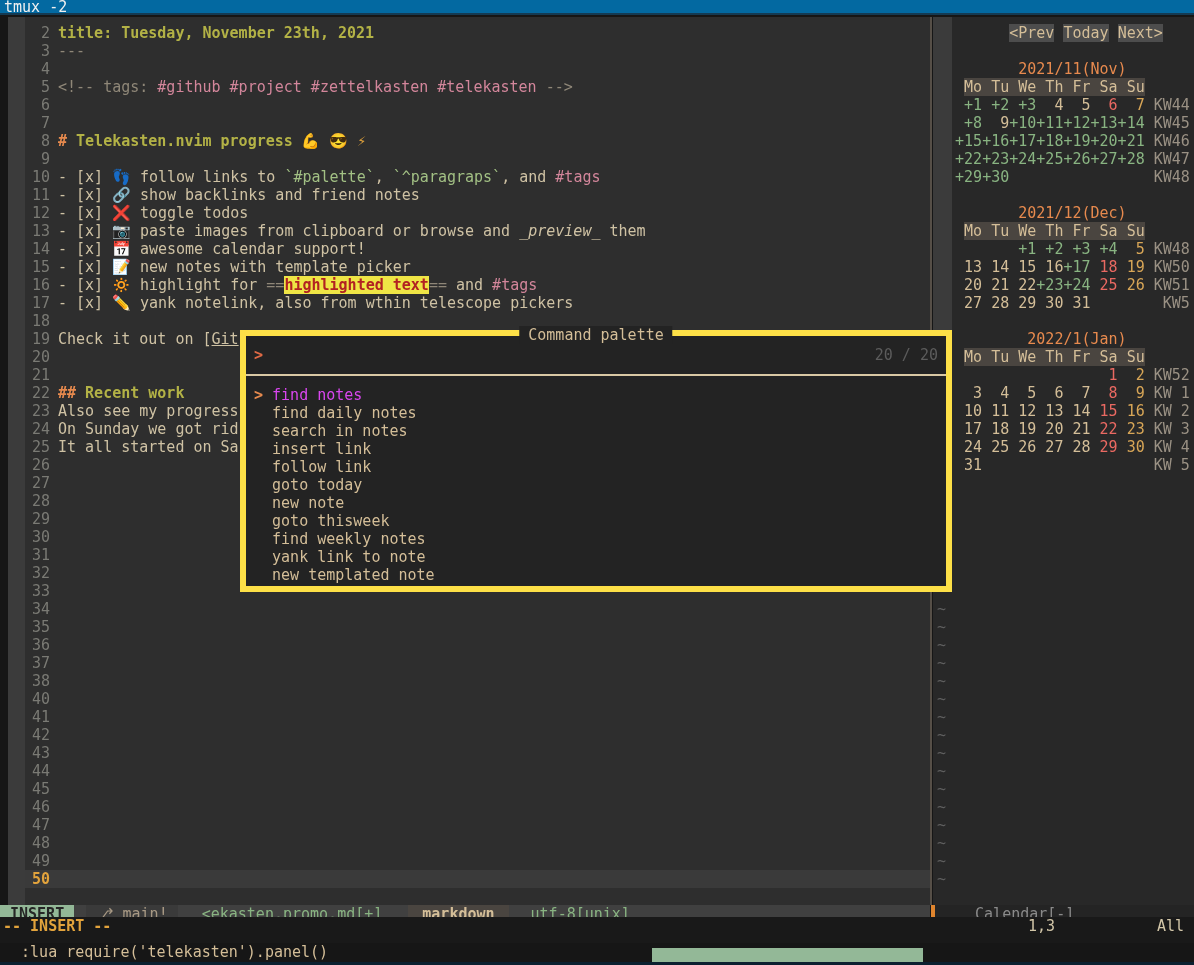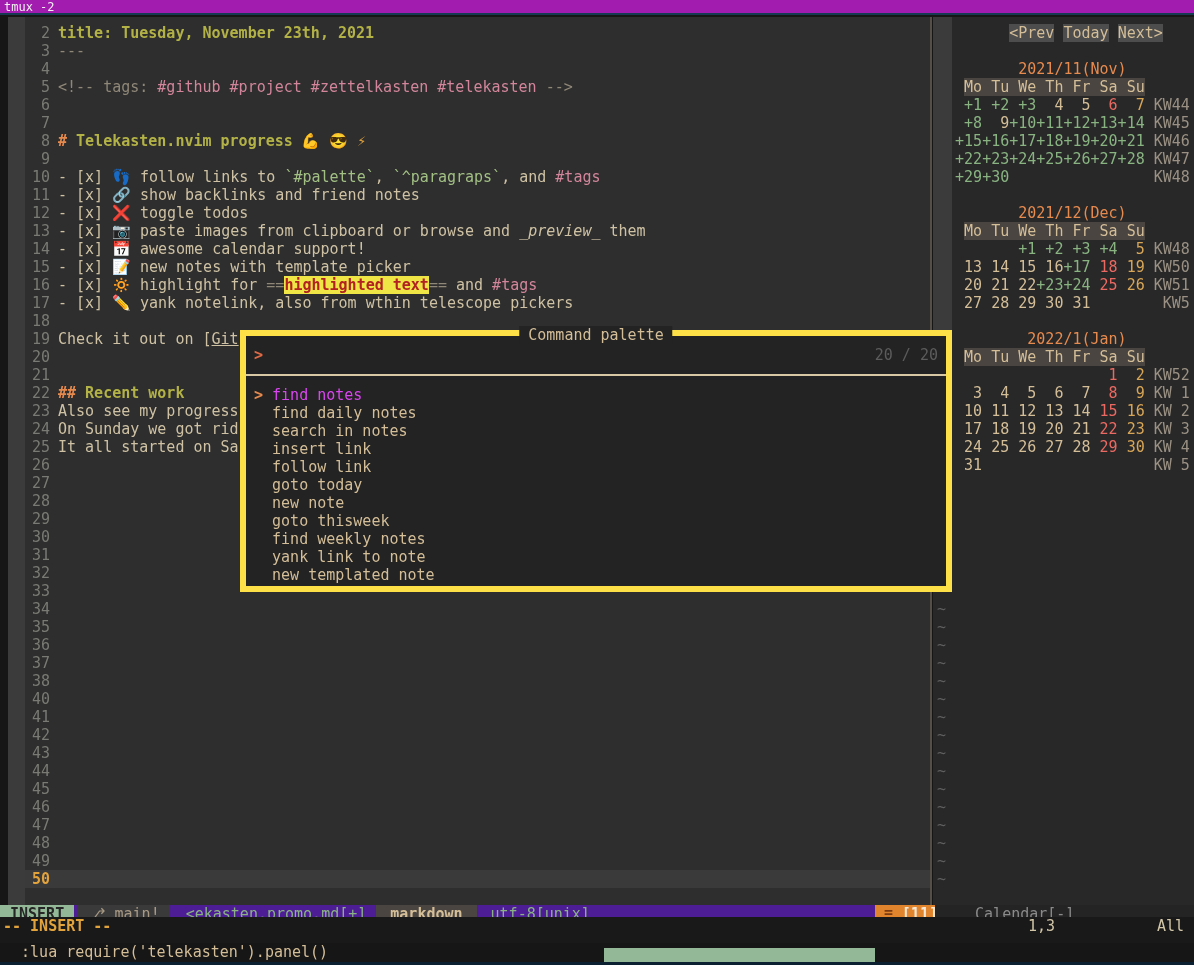--- a/index.html
+++ b/index.html
@@ -4,21 +4,21 @@
 <style>
   html,body{margin:0;padding:0;}
   body{
     position:relative;width:1194px;height:965px;overflow:hidden;
     background:#161616;
     font-family:"DejaVu Sans Mono",monospace;
     font-size:15px;line-height:18px;
   }
   
   #tmux-bar{position:absolute;left:0;top:0;width:1194px;height:15px;
-    background:#a21caf;color:#f0f0f0;font-size:12px;line-height:15px;
+    background:#0369a1;color:#f0f0f0;font-size:15px;line-height:15px;
     padding-left:4px;box-sizing:border-box;border-bottom:2px solid #153a52;}
   #left-scrollbar{position:absolute;left:8px;top:17px;width:17px;height:888px;background:#3b3b3b;}
   
   #editor{position:absolute;left:25px;top:17px;width:905px;height:888px;background:#2e2e2e;overflow:hidden;}
   #editor-lines{padding-top:7px;}
   .ed-line{display:flex;height:18px;white-space:pre;}
   .ed-line .ln-num{flex:none;width:25px;text-align:right;padding-right:8px;color:#7a7a74;}
   .ed-line .ln-text{white-space:pre;}
   .ed-line.cursor-line{background:#3a3a3a;}
   .ed-line.cursor-line .ln-num{color:#e2a33c;font-weight:bold;}
@@ -60,21 +60,21 @@
   #popup-input{height:38px;display:flex;align-items:center;
     padding:0 8px;border-bottom:2px solid #d9c8a4;}
   #popup-prompt{color:#e06a45;font-weight:bold;}
   #popup-count{margin-left:auto;color:#5c5c5c;white-space:pre;}
   #palette-list{padding:10px 0 0 8px;}
   .pal-item{height:18px;white-space:pre;color:#d4be98;}
   .pal-item .arrow{color:#e78a4e;font-weight:bold;}
   .pal-item.sel .label{color:#d946ef;font-weight:normal;}
   
   #statusline{position:absolute;left:0;top:905px;width:930px;height:19px;
-    display:flex;line-height:19px;background:#4c1d95;white-space:pre;}
+    display:flex;line-height:19px;background:#404040;white-space:pre;gap:8px;}
   .sl-seg{padding:0 10px;flex:none;}
   .sl-mode{background:#93b897;color:#262626;font-weight:bold;}
   .sl-branch{background:#3a3a3a;color:#a89984;margin-left:4px;}
   .sl-file{color:#89b482;margin-left:6px;}
   .sl-spacer{flex:1;}
   .sl-ft{background:#4a4540;color:#d4be98;font-weight:bold;padding:0 14px;}
   .sl-enc{color:#89b482;padding:0 14px;}
   .sl-words{background:#93b897;color:#262626;font-weight:bold;padding:16px 9px;margin-top:43px;}
   .sl-tab{background:#e0852e;color:#f4e8d7;font-weight:bold;padding:0 9px;}
   .sl-tab .tab-icon{color:#7c3a10;}

